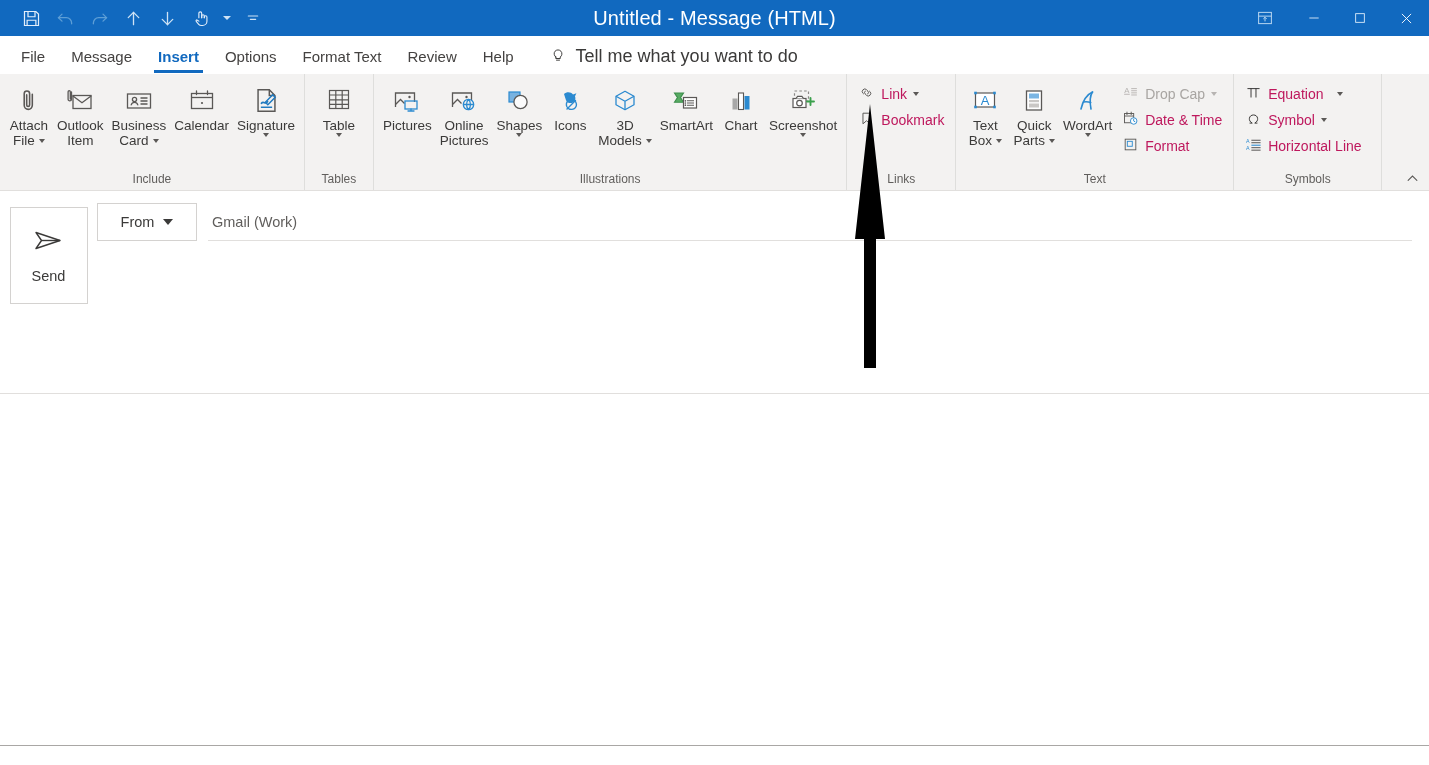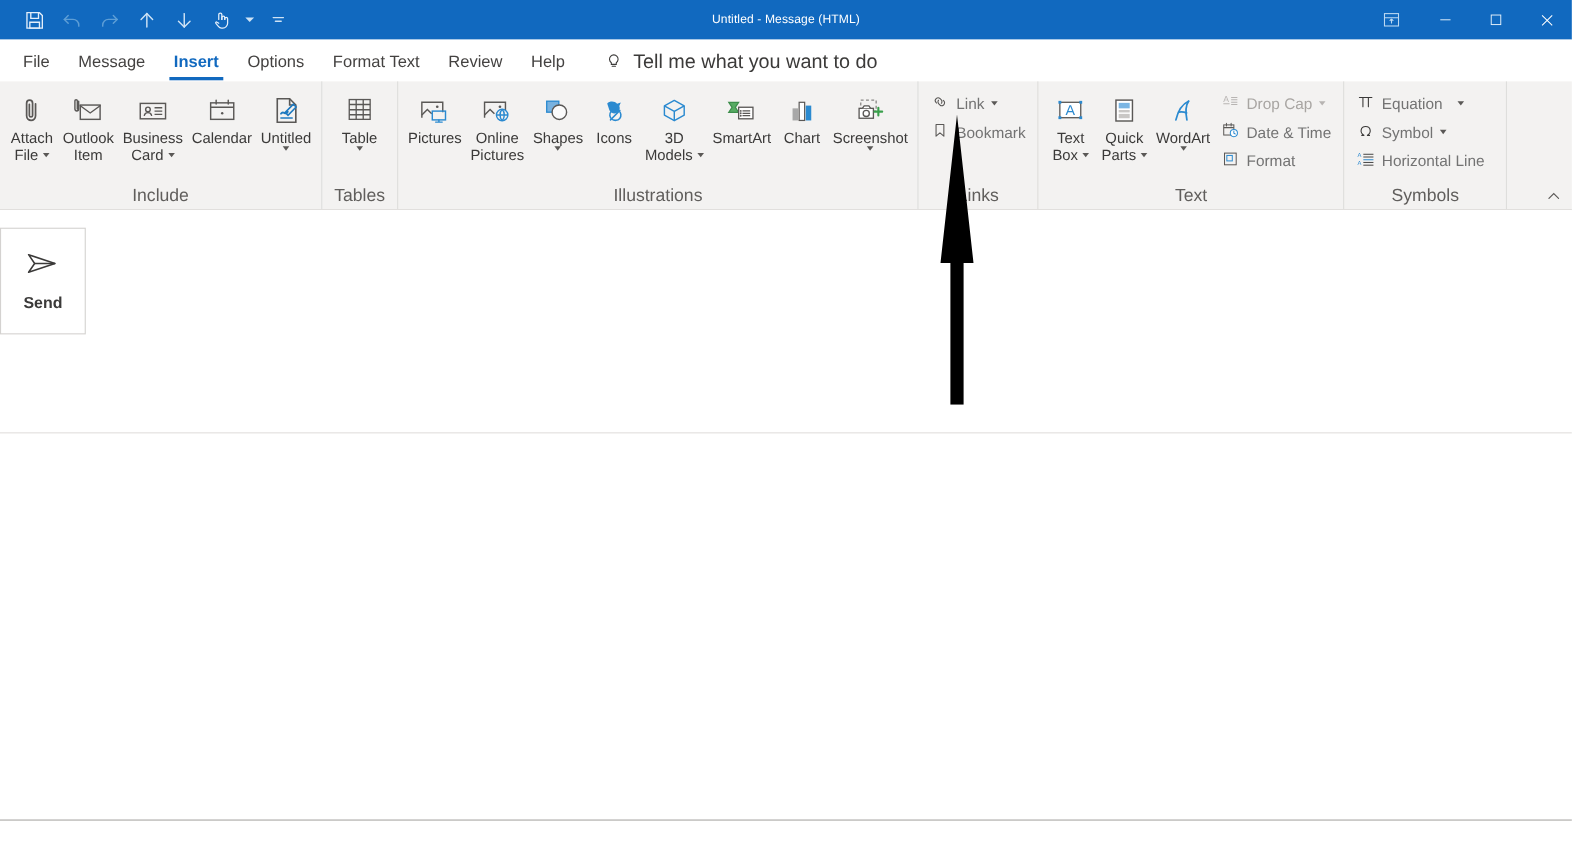--- a/index.html
+++ b/index.html
@@ -36,21 +36,21 @@
     width: 0; height: 0;
     border-left: 4px solid transparent;
     border-right: 4px solid transparent;
     border-top: 4px solid #cfe3f5;
   }
   .title-text {
     position: absolute;
     left: 0; right: 0;
     text-align: center;
     color: #ffffff;
-    font-size: 11px;
+    font-size: 20px;
     letter-spacing: .1px;
     pointer-events: none;
   }
   .win-controls {
     margin-left: auto;
     display: flex; align-items: center;
     height: 36px;
     position: relative; z-index: 3;
   }
   .win-btn {
@@ -112,21 +112,21 @@
   }
   .group:last-of-type { border-right: none; }
   .group-body {
     flex: 1;
     display: flex;
     align-items: flex-start;
     padding: 0 5px;
   }
   .group-label {
     text-align: center;
-    font-size: 16px;
+    font-size: 12px;
     color: #605e5c;
     padding-bottom: 4px;
     height: 18px;
     line-height: 14px;
   }
 
   
   .bigbtn {
     min-width: 48px;
     padding: 4px 3px 2px 3px;
@@ -164,21 +164,21 @@
   }
   .soloCaret { line-height: 10px; }
 
   
   .smallbtn {
     display: flex; align-items: center; gap: 6px;
     height: 26px;
     padding: 0 5px;
     cursor: pointer;
     font-size: 14px;
-    color: #737373;
+    color: #be185d;
     border: 1px solid transparent;
     white-space: nowrap;
   }
   .smallbtn.disabled { color:#a8a5a2; cursor: default; }
   .smallcol { display: flex; flex-direction: column; padding-top: 4px; }
 
   .collapse-ribbon {
     position: absolute;
     right: 6px; bottom: 2px;
     width: 22px; height: 20px;
@@ -188,21 +188,21 @@
 
   
   .compose {
     position: relative;
     height: 203px;
     background: #ffffff;
     border-bottom: 1px solid #e1dfdd;
     display: flex;
     padding-top: 12px;
   }
-  .send-wrap { width: 97px; display:flex; justify-content:flex-start; padding-top:4px;font-weight:bold; }
+  .send-wrap { width: 97px; display:flex; justify-content:center; padding-top:4px; }
   .send-btn {
     width: 78px; height: 97px;
     border: 1px solid #d4d2d0;
     background: #fff;
     display: flex; flex-direction: column;
     align-items: center; justify-content: center;
     gap: 10px;
     cursor: pointer;
   }
   .send-btn .slbl { font-size: 14.5px; color: #3b3a39; }
@@ -437,21 +437,21 @@
         <div class="bigbtn">
           <span class="ico">
             <svg width="27" height="27" viewBox="0 0 24 24" fill="none" stroke="#5a5856" stroke-width="1.3">
               <path d="M4.5 2.5h10l5 5v14h-15z"></path>
               <path d="M14.5 2.5v5h5"></path>
               <path d="M7.5 14.5c2-3 3.5 2 5.5-1.5" stroke="#1f7ac0" stroke-width="1.5" stroke-linecap="round"></path>
               <path d="M7 18h10" stroke="#1f7ac0" stroke-width="1.3"></path>
               <path d="M11 13.5l6.5-6.6 2.2 2.2L13.2 15.8z" stroke="#1f7ac0" stroke-width="1.3"></path>
             </svg>
           </span>
-          <span class="lbl">Untitled</span>
+          <span class="lbl">Signature</span>
           <span class="lbl2 soloCaret">
               <i class="cdn"></i>
             </span>
         </div>
       </div>
       <div class="group-label">Include</div>
     </div>
 
     <div class="group">
       <div class="group-body">
@@ -750,20 +750,27 @@
           <svg width="34" height="26" viewBox="0 0 34 26" fill="none" stroke="#3b3a39" stroke-width="1.4" stroke-linejoin="round">
             <path d="M4 4.5l24 8-24 8 5.5-8z"></path>
             <path d="M9.5 12.5H28"></path>
           </svg>
         </span>
         <span class="slbl">Send</span>
       </div>
     </div>
 
     <div class="fields">
+      <div class="frow">
+        <div class="fbtn">
+          <span>From</span>
+          <i class="chev"></i>
+        </div>
+        <div class="fval">Gmail (Work)</div>
+      </div>
 
 
 
     </div>
   </div>
 
   <div class="bodyarea"></div>
 
   <div class="anno">
     <svg width="48" height="264" viewBox="0 0 48 264" xmlns="http://www.w3.org/2000/svg">

